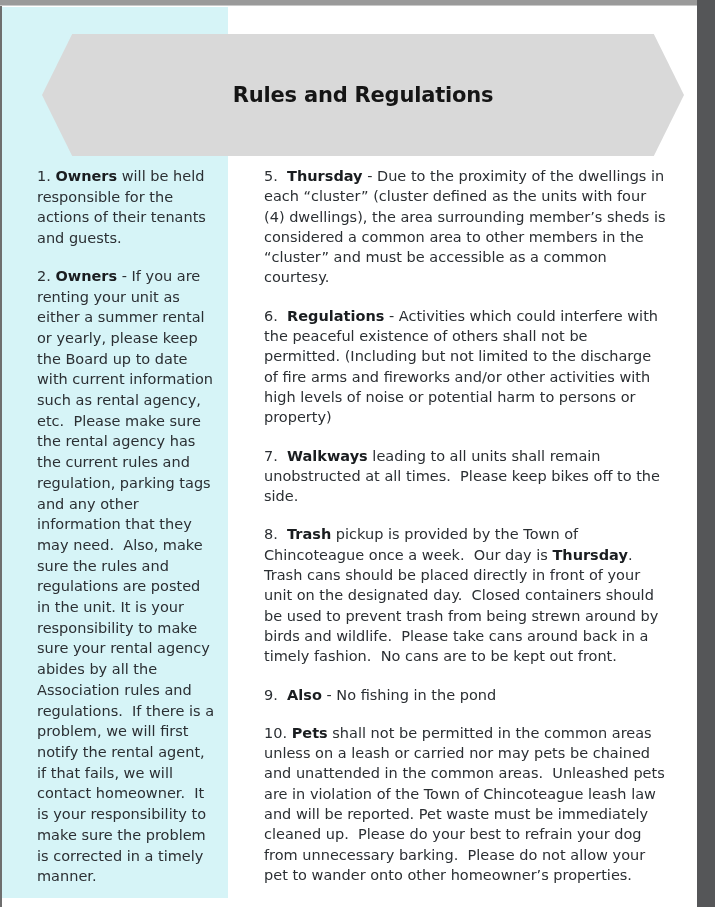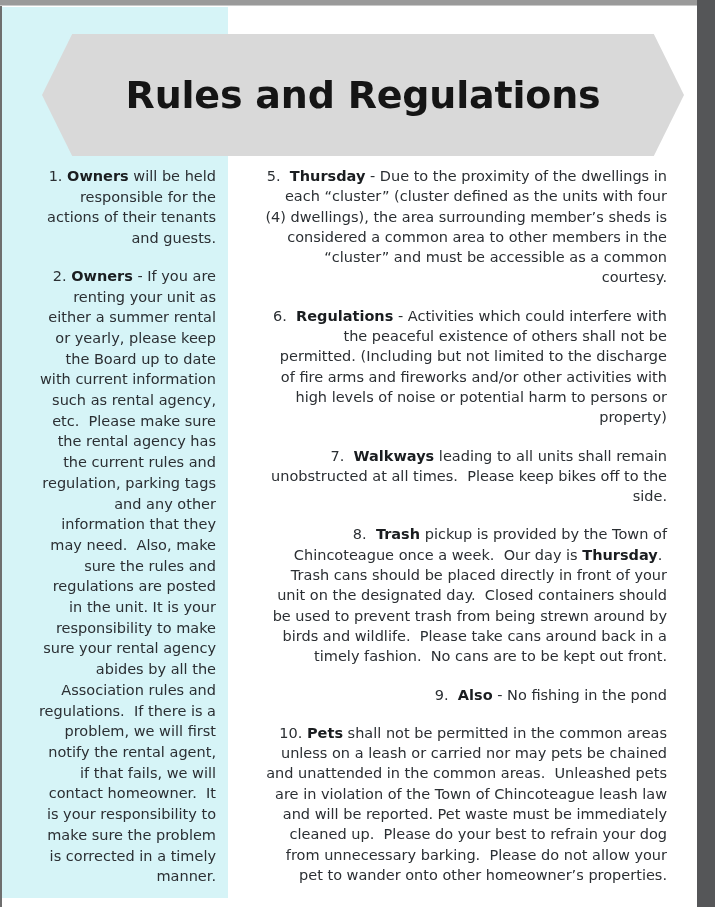--- a/index.html
+++ b/index.html
@@ -75,21 +75,21 @@
     -webkit-clip-path: polygon(0% 50%, 4.7% 0%, 95.3% 0%, 100% 50%, 95.3% 100%, 4.7% 100%);
     clip-path: polygon(0% 50%, 4.7% 0%, 95.3% 0%, 100% 50%, 95.3% 100%, 4.7% 100%);
     display: flex;
     flex-direction: column;
     align-items: center;
     justify-content: center;
   }
   .banner-line {
     font-family: "DejaVu Sans", "Liberation Sans", sans-serif;
     font-weight: bold;
-    font-size: 38px;
+    font-size: 21px;
     line-height: 38px;
     color: #151515;
     letter-spacing: -0.2px;
     text-align: left;
     white-space: nowrap;
   }
 
   
   #columns {
     position: absolute;
@@ -112,21 +112,21 @@
   }
   #col-right {
     left: 247px;
     width: 420px;
     font-size: 14.5px;
     line-height: 20.3px;
   }
 
   .rule-item {
     margin: 0 0 17px 17px;
-    text-align: right;
+    text-align: left;
   }
   #col-right .rule-item {
     margin-bottom: 18px;
   }
   .rule-item b {
     font-weight: bold;
     color: #1a1d20;
   }
 </style>
 </head>

